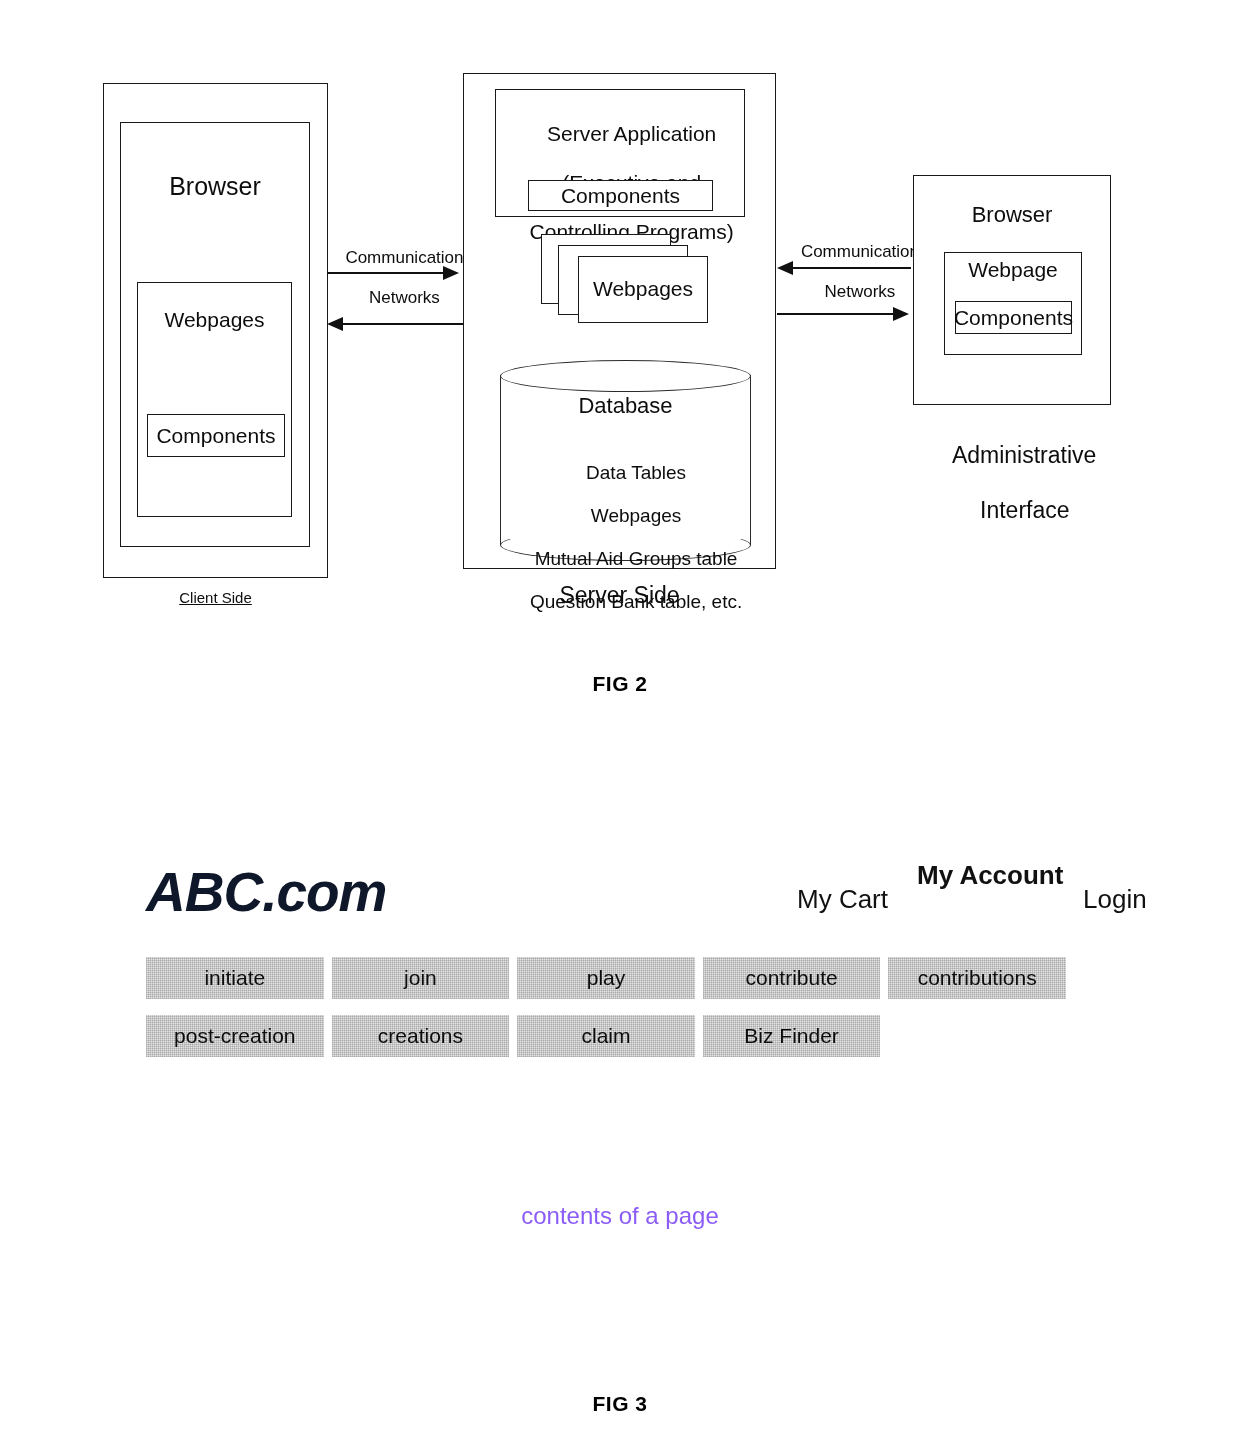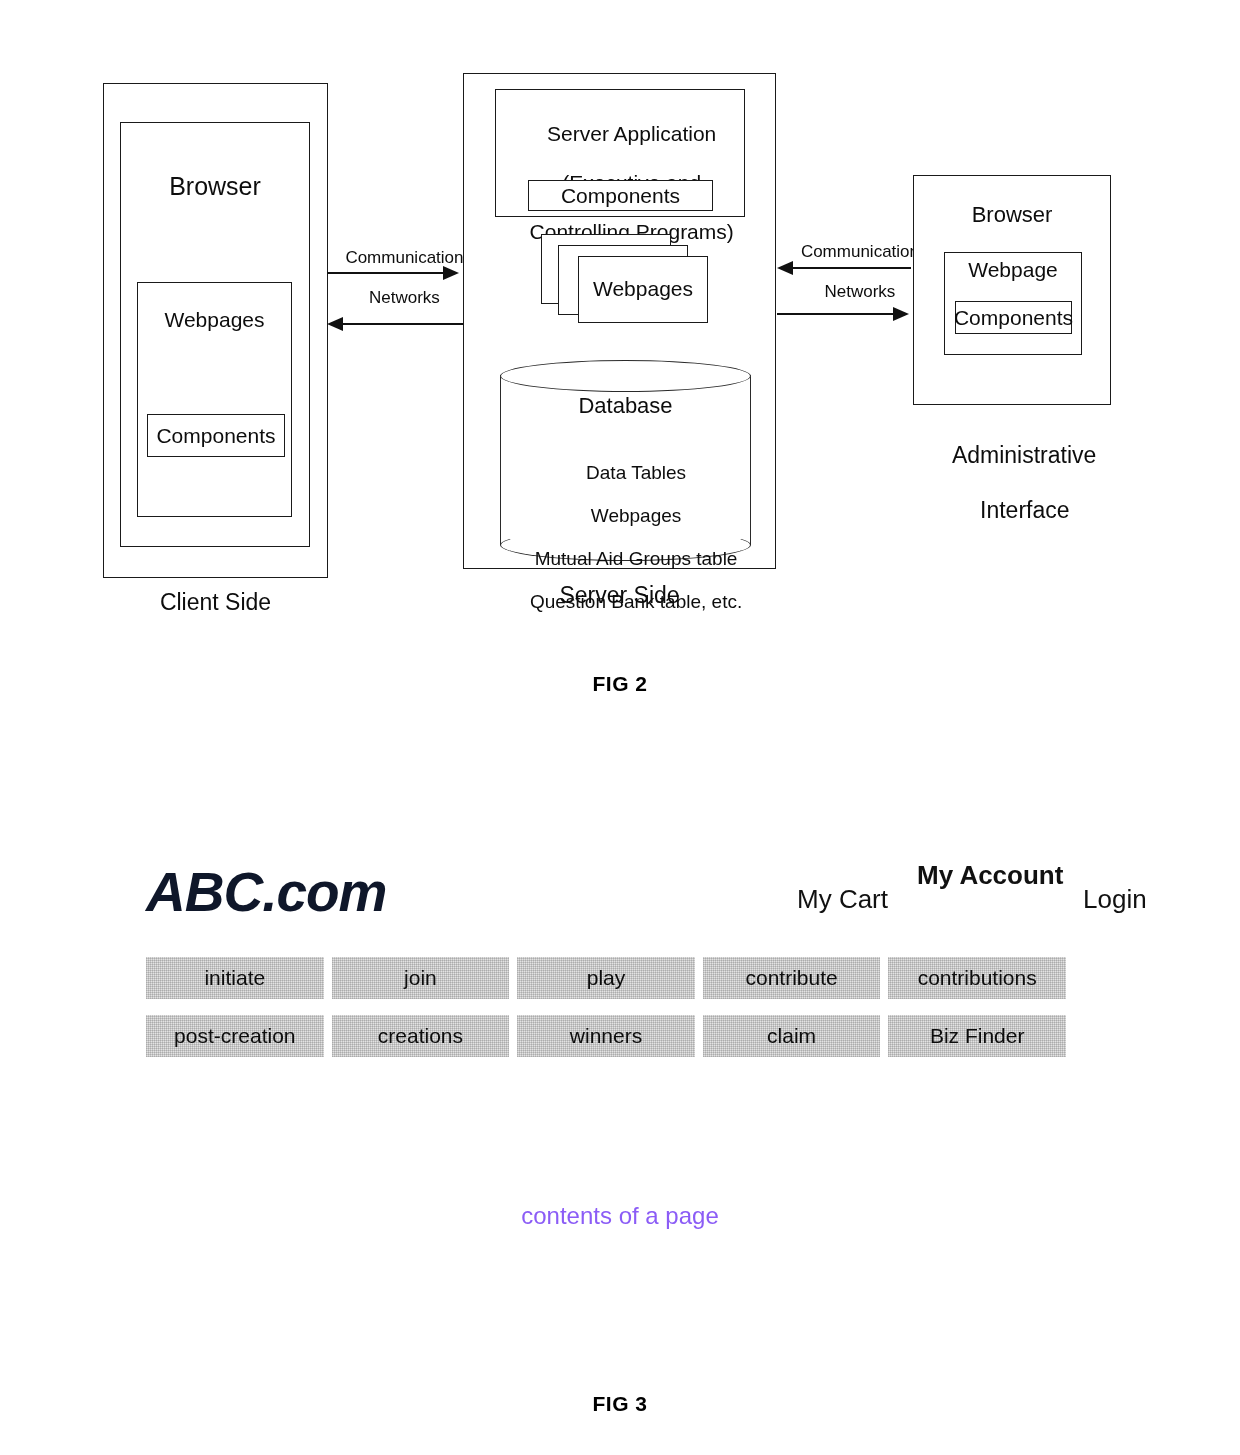--- a/index.html
+++ b/index.html
@@ -142,21 +142,21 @@
   <div class="lbl" style="left:120px; top:172px; width:190px; font-size:25px;">Browser</div>
 
   <div class="bx bx-thin" style="left:137px; top:282px; width:155px; height:235px;"></div>
 
   <div class="lbl" style="left:137px; top:308px; width:155px; font-size:21px;">Webpages</div>
 
   <div class="bx bx-thin" style="left:147px; top:414px; width:138px; height:43px;"></div>
 
   <div class="lbl" style="left:147px; top:424px; width:138px; font-size:21px;">Components</div>
 
-  <div class="lbl" style="left:103px; top:589px; width:225px; font-size:23px;">Client Side</div>
+  <div class="lbl" style="left:103px; top:589px; width:225px; font-size:15px;text-decoration:underline;">Client Side</div>
 
   <div class="lbl" style="left:320px; top:228px; width:150px; font-size:17px;">
     <span>Communication</span><br>
     <span>Networks</span>
   </div>
 
   <div class="arrow-line" style="left:327px; top:272px; width:120px;"></div>
   <div class="arrow-head right" style="left:443px; top:266px;"></div>
 
   <div class="arrow-line" style="left:343px; top:323px; width:120px;"></div>
@@ -235,21 +235,20 @@
   <div class="toplink" style="left:1083px; top:884px;">Login</div>
 
   <div class="navgrid" style="left:146px; top:957px; width:920px;">
     <div class="navtab">initiate</div>
     <div class="navtab">join</div>
     <div class="navtab">play</div>
     <div class="navtab">contribute</div>
     <div class="navtab">contributions</div>
     <div class="navtab">post-creation</div>
     <div class="navtab">creations</div>
-    <div class="navtab">winners</div>
     <div class="navtab">claim</div>
     <div class="navtab">Biz Finder</div>
   </div>
 
   <div class="pagecontents" style="top:1202px;">contents of a page</div>
 
   <div class="figcap" style="top:1392px;">FIG 3</div>
 </div>
 
 </body></html>

